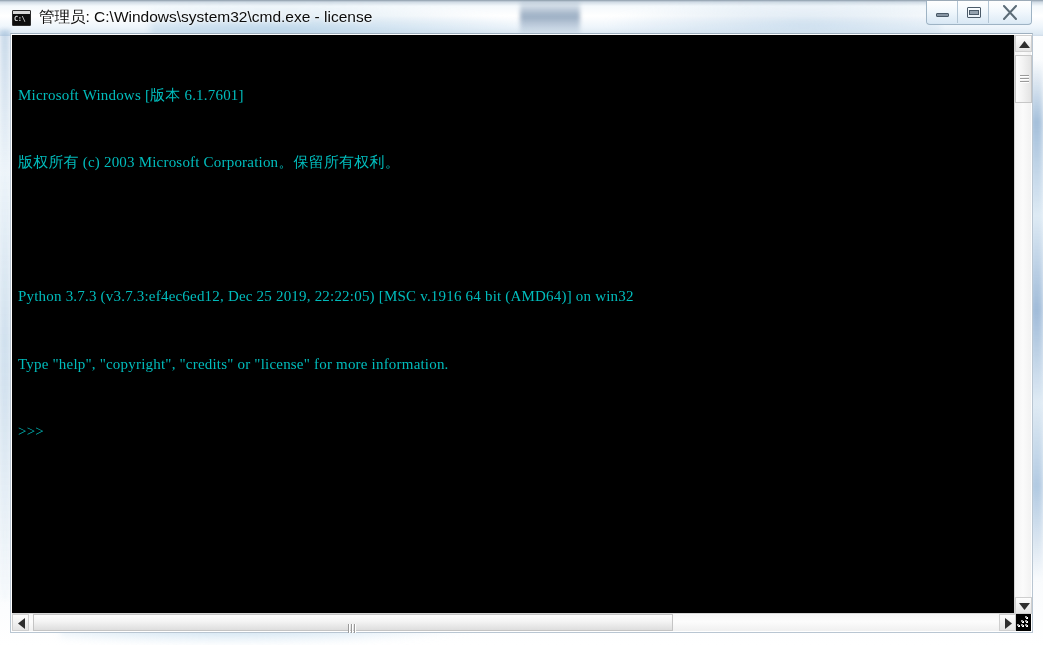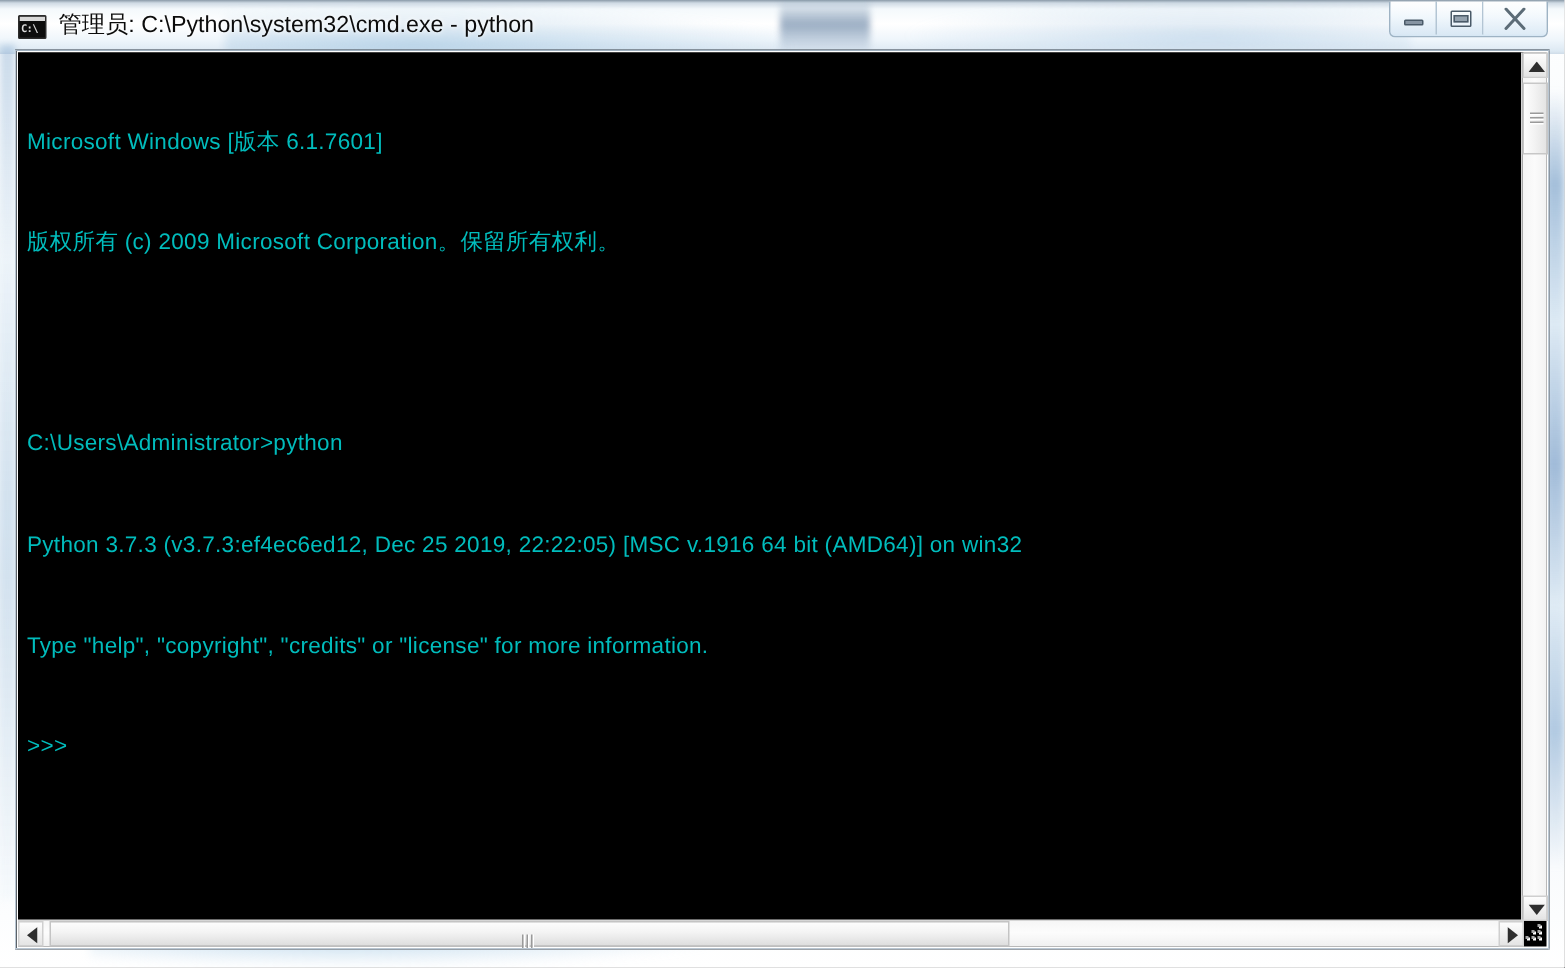--- a/index.html
+++ b/index.html
@@ -188,21 +188,21 @@
     width: 1004px; height: 579px;
     background: #000000;
     overflow: hidden;
   }
 
   #console-text {
     position: absolute;
     left: 6px; top: 4px;
     width: 998px;
     color: #00bcbc;
-    font-family: Liberation Sans, sans-serif;
+    font-family: Liberation Serif, serif;
     font-size: 15px;
     line-height: 22.4px;
     letter-spacing: .2px;
     white-space: pre;
   }
   #console-text .line { height: 22.4px; white-space: pre; }
   #console-text .blank { height: 22.4px; }
 
   
   #vscroll {
@@ -307,21 +307,21 @@
   <div id="frame-glow-side"></div>
   <div id="frame-glow-bottom"></div>
 
   <div id="titlebar">
 
     <div id="app-icon">
       <div class="icon-bar"></div>
       <div class="icon-text">C:\</div>
     </div>
 
-    <div id="window-title">管理员: C:\Python\system32\cmd.exe - python</div>
+    <div id="window-title">管理员: C:\Windows\system32\cmd.exe - license</div>
 
     <div id="caption-buttons">
 
       <div class="cap-btn">
         <span class="glyph-min"></span>
       </div>
 
       <div class="cap-btn">
         <span class="glyph-max-outer"></span>
         <span class="glyph-max-inner"></span>
@@ -337,23 +337,22 @@
 
     </div>
   </div>
 
   <div id="console-outer">
 
     <div id="console-screen">
 
       <div id="console-text">
         <div class="line">Microsoft Windows [版本 6.1.7601]</div>
-        <div class="line">版权所有 (c) 2009 Microsoft Corporation。保留所有权利。</div>
+        <div class="line">版权所有 (c) 2003 Microsoft Corporation。保留所有权利。</div>
         <div class="blank"></div>
-        <div class="line">C:\Users\Administrator&gt;python</div>
         <div class="line">Python 3.7.3 (v3.7.3:ef4ec6ed12, Dec 25 2019, 22:22:05) [MSC v.1916 64 bit (AMD64)] on win32</div>
         <div class="line">Type "help", "copyright", "credits" or "license" for more information.</div>
         <div class="line">&gt;&gt;&gt;</div>
       </div>
 
     </div>
 
     <div id="vscroll">
       <div class="sb-arrow" id="vscroll-up">
         <svg width="11" height="7" viewBox="0 0 11 7">

